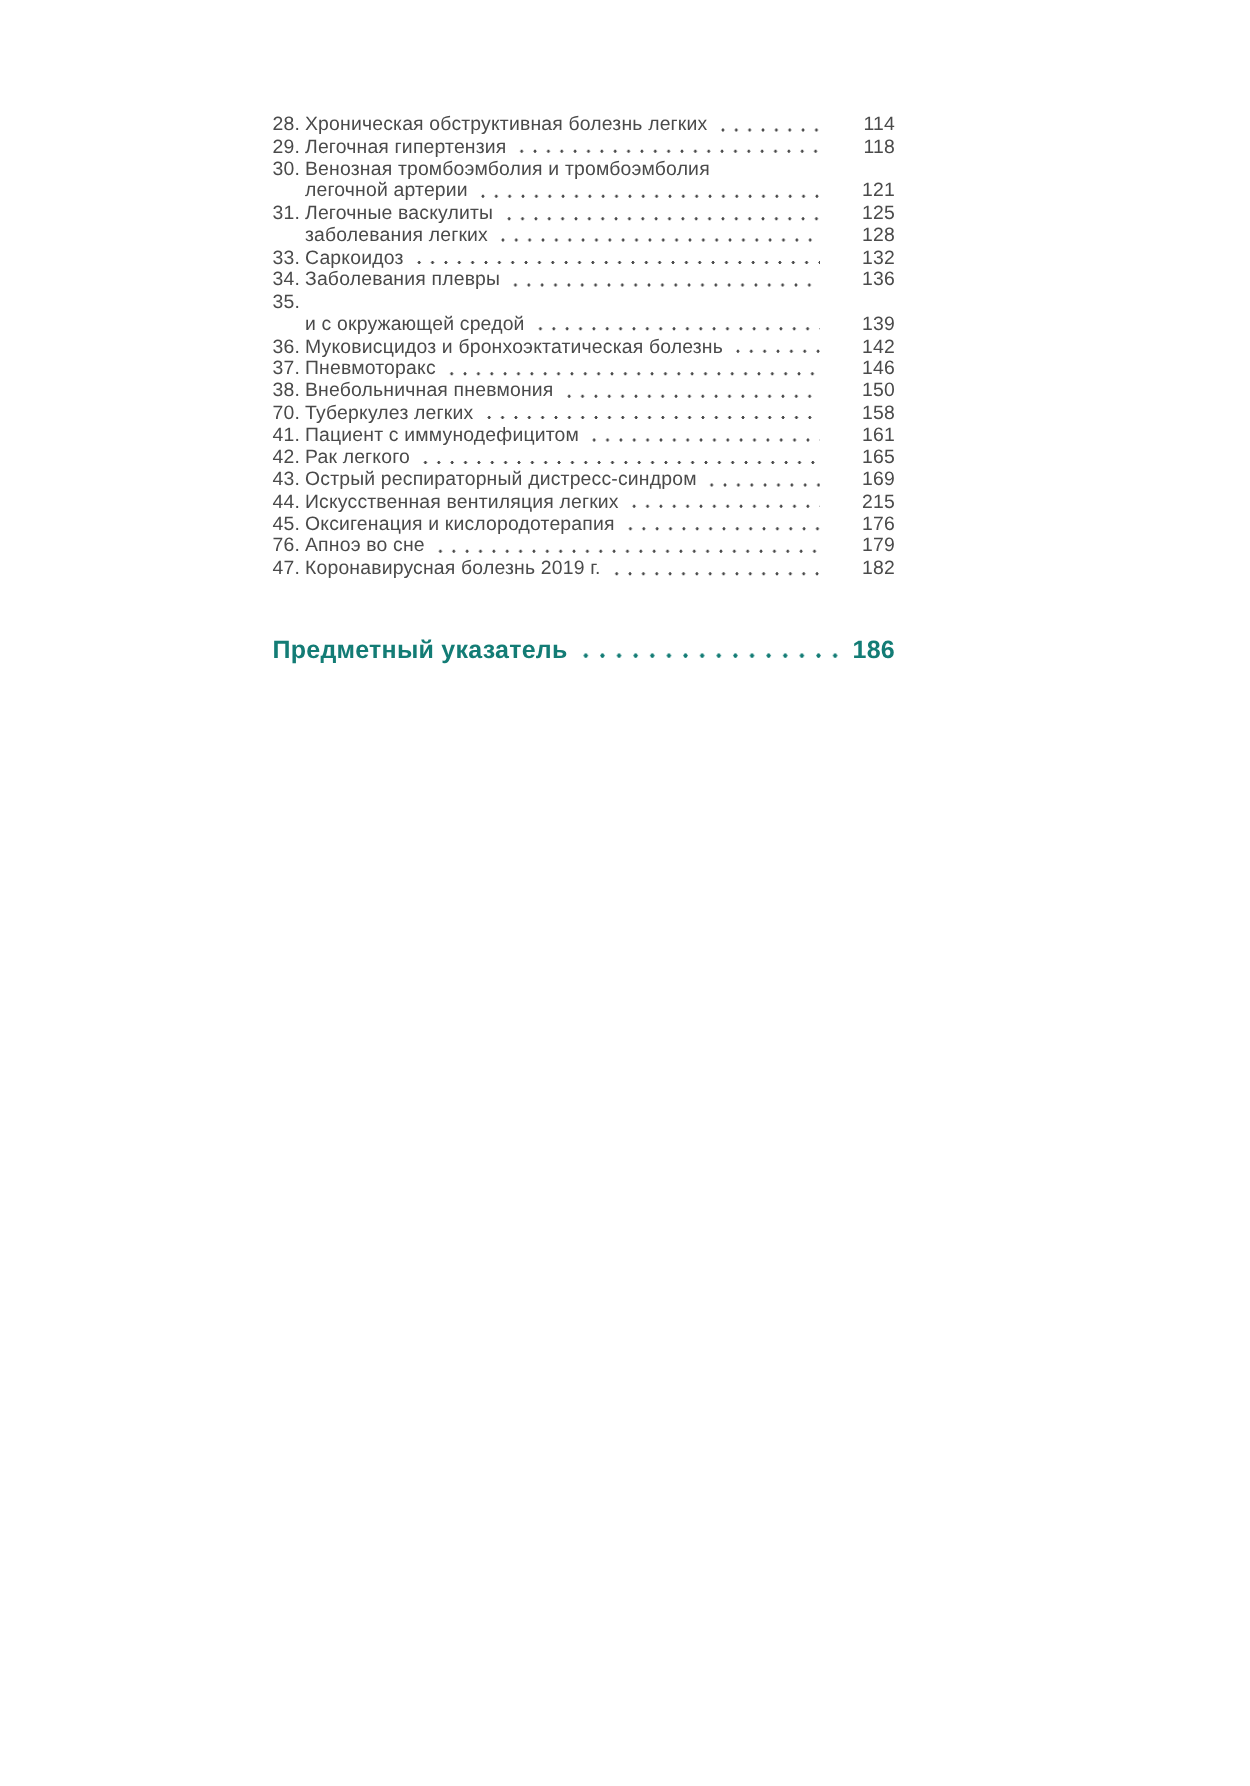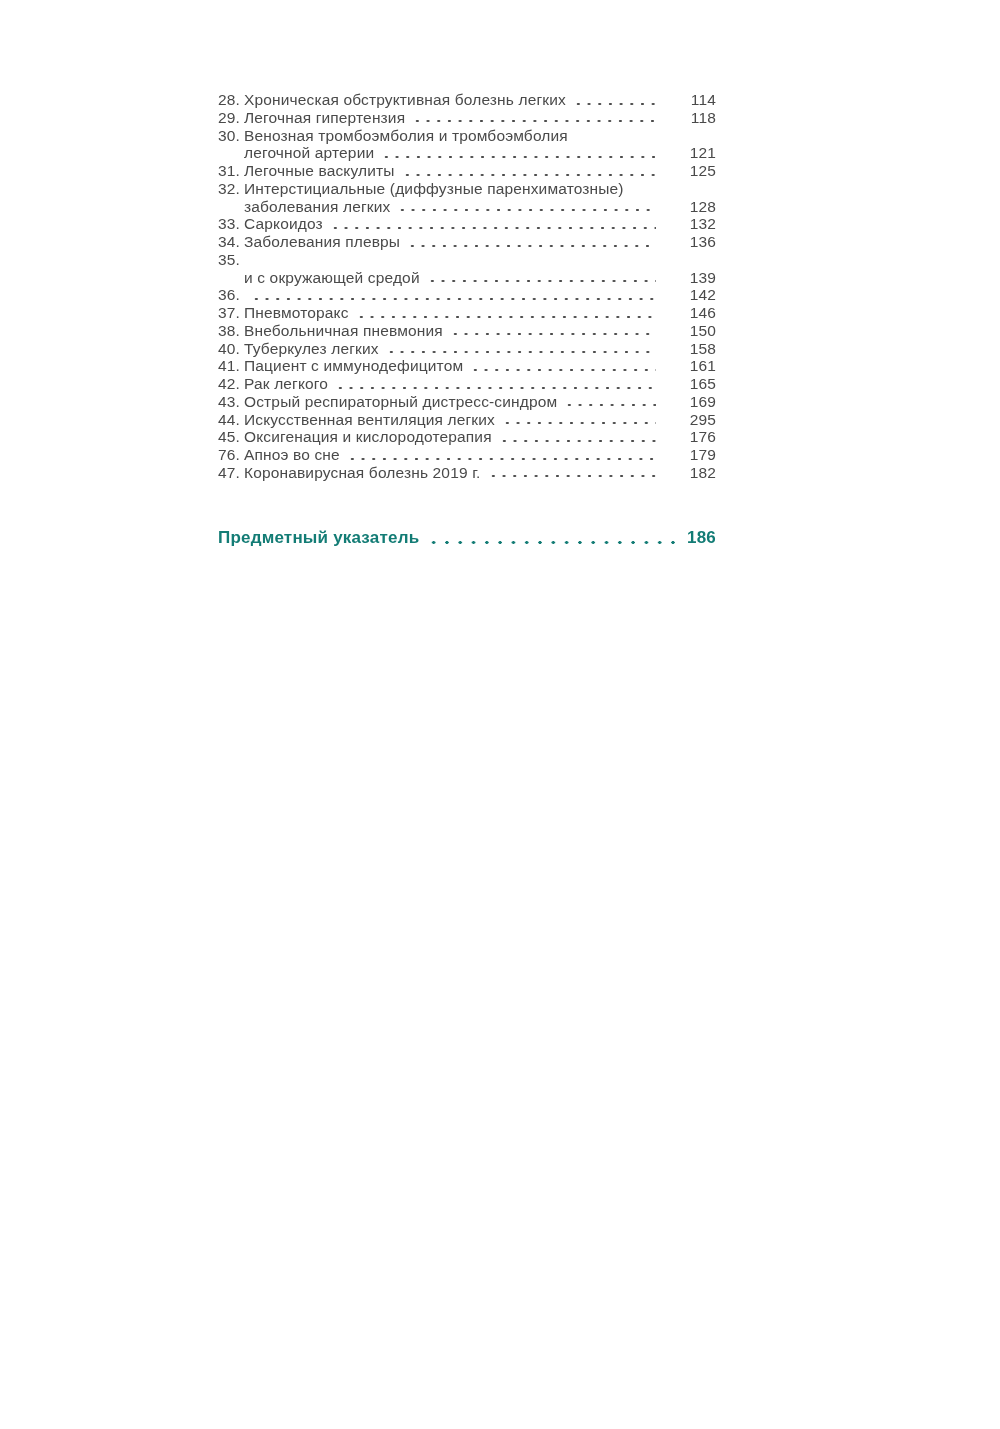--- a/index.html
+++ b/index.html
@@ -49,21 +49,21 @@
     flex: 0 0 auto;
     text-align: right;
     margin-left: 31px;
   }
   .index-row {
     display: flex;
     margin-top: 45px;
     height: 22px;
     line-height: 22px;
     color: var(--accent-color, #137c75);
-    font-size: 17px;
+    font-size: 20px;
     font-weight: bold;
     letter-spacing: 0.2px;
     white-space: nowrap;
   }
   .index-leader {
     flex: 1 1 auto;
     margin-left: 6px;
     margin-right: 6px;
     background-image: radial-gradient(circle, var(--accent-color, #137c75) 1.5px, rgba(0,0,0,0) 1.8px);
     background-size: 13.3px 5px;
@@ -100,25 +100,20 @@
     <span class="dot-leader"></span>
     <span class="entry-page">121</span>
   </div>
         <div class="toc-row">
     <span class="entry-num">31.</span>
     <span class="entry-title">Легочные васкулиты</span>
     <span class="dot-leader"></span>
     <span class="entry-page">125</span>
   </div>
         <div class="toc-row">
-    <span class="entry-num">32.</span>
-    <span class="entry-title">Интерстициальные (диффузные паренхиматозные)</span>
-
-  </div>
-        <div class="toc-row">
     <span class="entry-num"></span>
     <span class="entry-title">заболевания легких</span>
     <span class="dot-leader"></span>
     <span class="entry-page">128</span>
   </div>
         <div class="toc-row">
     <span class="entry-num">33.</span>
     <span class="entry-title">Саркоидоз</span>
     <span class="dot-leader"></span>
     <span class="entry-page">132</span>
@@ -134,37 +129,38 @@
 
   </div>
         <div class="toc-row">
     <span class="entry-num"></span>
     <span class="entry-title">и с окружающей средой</span>
     <span class="dot-leader"></span>
     <span class="entry-page">139</span>
   </div>
         <div class="toc-row">
     <span class="entry-num">36.</span>
+    <span class="entry-title">Муковисцидоз и бронхоэктатическая болезнь</span>
     <span class="dot-leader"></span>
     <span class="entry-page">142</span>
   </div>
         <div class="toc-row">
     <span class="entry-num">37.</span>
     <span class="entry-title">Пневмоторакс</span>
     <span class="dot-leader"></span>
     <span class="entry-page">146</span>
   </div>
         <div class="toc-row">
     <span class="entry-num">38.</span>
     <span class="entry-title">Внебольничная пневмония</span>
     <span class="dot-leader"></span>
     <span class="entry-page">150</span>
   </div>
         <div class="toc-row">
-    <span class="entry-num">40.</span>
+    <span class="entry-num">70.</span>
     <span class="entry-title">Туберкулез легких</span>
     <span class="dot-leader"></span>
     <span class="entry-page">158</span>
   </div>
         <div class="toc-row">
     <span class="entry-num">41.</span>
     <span class="entry-title">Пациент с иммунодефицитом</span>
     <span class="dot-leader"></span>
     <span class="entry-page">161</span>
   </div>
@@ -177,21 +173,21 @@
         <div class="toc-row">
     <span class="entry-num">43.</span>
     <span class="entry-title">Острый респираторный дистресс-синдром</span>
     <span class="dot-leader"></span>
     <span class="entry-page">169</span>
   </div>
         <div class="toc-row">
     <span class="entry-num">44.</span>
     <span class="entry-title">Искусственная вентиляция легких</span>
     <span class="dot-leader"></span>
-    <span class="entry-page">295</span>
+    <span class="entry-page">215</span>
   </div>
         <div class="toc-row">
     <span class="entry-num">45.</span>
     <span class="entry-title">Оксигенация и кислородотерапия</span>
     <span class="dot-leader"></span>
     <span class="entry-page">176</span>
   </div>
         <div class="toc-row">
     <span class="entry-num">76.</span>
     <span class="entry-title">Апноэ во сне</span>

